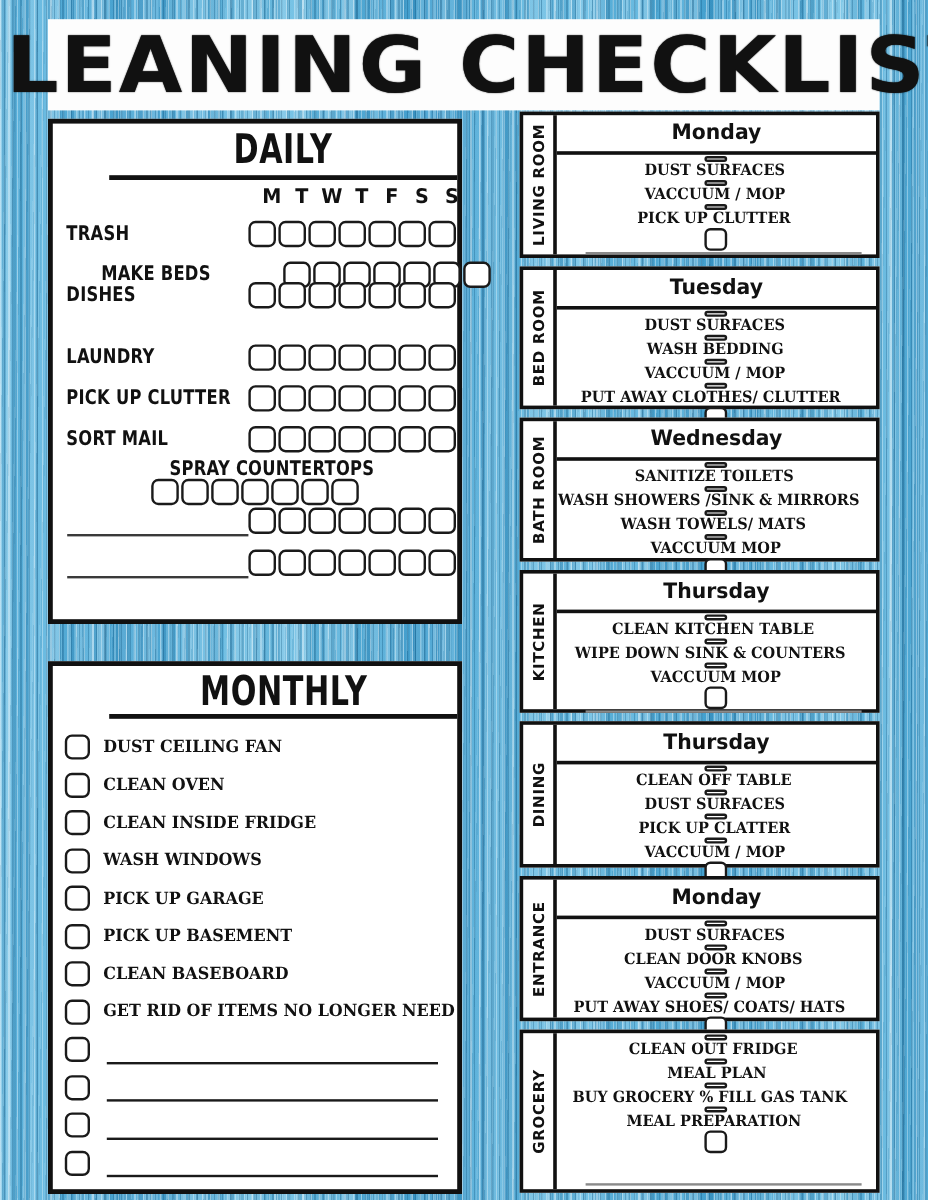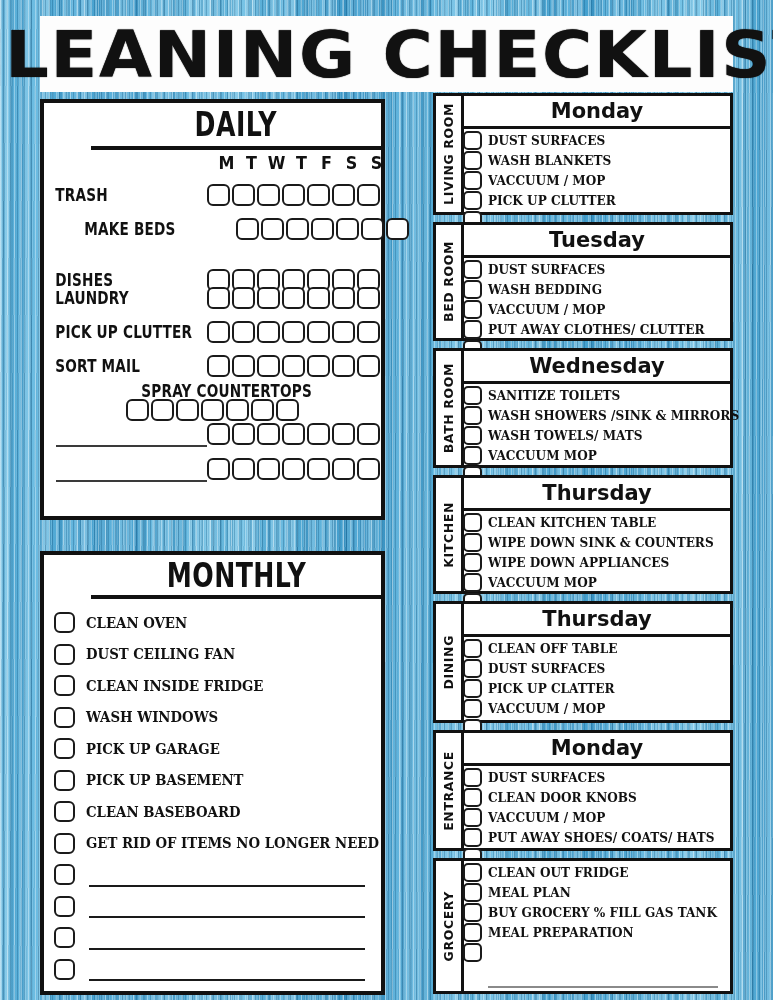--- a/index.html
+++ b/index.html
@@ -150,25 +150,25 @@
     font-weight:700;font-size:12.5px;letter-spacing:.6px;color:#111;
     white-space:nowrap;
   }
   .day-main{flex:1;display:flex;flex-direction:column;min-width:0;}
   .day-head{
     height:30px;min-height:30px;border-bottom:3.5px solid #111;
     display:flex;align-items:center;justify-content:center;
   }
   .day-head span{
     font-family:"DejaVu Sans",sans-serif;
-    font-weight:700;font-size:21px;color:#111;
+    font-weight:700;font-size:17px;color:#111;
     transform:scaleY(1.04);
   }
   .day-items{flex:1;display:flex;flex-direction:column;padding-top:1px;}
-  .d-row{display:flex;align-items:center;height:20px;}
+  .d-row{display:flex;align-items:center;height:20px;flex-direction:column;}
   .dbox-sm{
     width:19px;height:19px;min-width:19px;
     border:2.5px solid #1a1a1a;border-radius:5px;
     box-sizing:border-box;background:#fff;margin-left:-1px;
   }
   .d-label{
     margin-left:6px;
     font-family:"DejaVu Serif",serif;
     font-weight:700;font-size:13px;color:#111;
     transform:scaleX(.93);transform-origin:left center;
@@ -221,21 +221,21 @@
           <div class="daily-boxes">
             <div class="dbox"></div>
             <div class="dbox"></div>
             <div class="dbox"></div>
             <div class="dbox"></div>
             <div class="dbox"></div>
             <div class="dbox"></div>
             <div class="dbox"></div>
           </div>
         </div>
-        <div class="daily-row" style="top: 113px;">
+        <div class="daily-row" style="top: 79px;">
           <div class="daily-label">DISHES</div>
           <div class="daily-boxes">
             <div class="dbox"></div>
             <div class="dbox"></div>
             <div class="dbox"></div>
             <div class="dbox"></div>
             <div class="dbox"></div>
             <div class="dbox"></div>
             <div class="dbox"></div>
           </div>
@@ -315,25 +315,25 @@
       </div>
   </div>
 
   <div class="panel" id="monthly">
     <div class="panel-head">
       <div class="panel-head-text">MONTHLY</div>
     </div>
     <div id="monthly-body" style="padding-top: 8px;">
         <div class="m-row">
           <div class="mbox"></div>
+          <div class="m-label">DUST CEILING FAN</div>
+        </div>
+        <div class="m-row">
+          <div class="mbox"></div>
           <div class="m-label">CLEAN OVEN</div>
-        </div>
-        <div class="m-row">
-          <div class="mbox"></div>
-          <div class="m-label">DUST CEILING FAN</div>
         </div>
         <div class="m-row">
           <div class="mbox"></div>
           <div class="m-label">CLEAN INSIDE FRIDGE</div>
         </div>
         <div class="m-row">
           <div class="mbox"></div>
           <div class="m-label">WASH WINDOWS</div>
         </div>
         <div class="m-row">
@@ -380,24 +380,20 @@
           <div class="day-head">
             <span>Monday</span>
           </div>
           <div class="day-items">
             <div class="d-row">
               <div class="dbox-sm"></div>
               <div class="d-label">DUST SURFACES</div>
             </div>
             <div class="d-row">
               <div class="dbox-sm"></div>
-              <div class="d-label">WASH BLANKETS</div>
-            </div>
-            <div class="d-row">
-              <div class="dbox-sm"></div>
               <div class="d-label">VACCUUM / MOP</div>
             </div>
             <div class="d-row">
               <div class="dbox-sm"></div>
               <div class="d-label">PICK UP CLUTTER</div>
             </div>
             <div class="d-row">
               <div class="dbox-sm"></div>
             </div>
             <div class="d-spacer"></div>
@@ -483,24 +479,20 @@
             <div class="d-row">
               <div class="dbox-sm"></div>
               <div class="d-label">CLEAN KITCHEN TABLE</div>
             </div>
             <div class="d-row">
               <div class="dbox-sm"></div>
               <div class="d-label">WIPE DOWN SINK &amp; COUNTERS</div>
             </div>
             <div class="d-row">
               <div class="dbox-sm"></div>
-              <div class="d-label">WIPE DOWN APPLIANCES</div>
-            </div>
-            <div class="d-row">
-              <div class="dbox-sm"></div>
               <div class="d-label">VACCUUM MOP</div>
             </div>
             <div class="d-row">
               <div class="dbox-sm"></div>
             </div>
             <div class="d-spacer"></div>
             <div class="d-underline"></div>
           </div>
         </div>
       </div>

